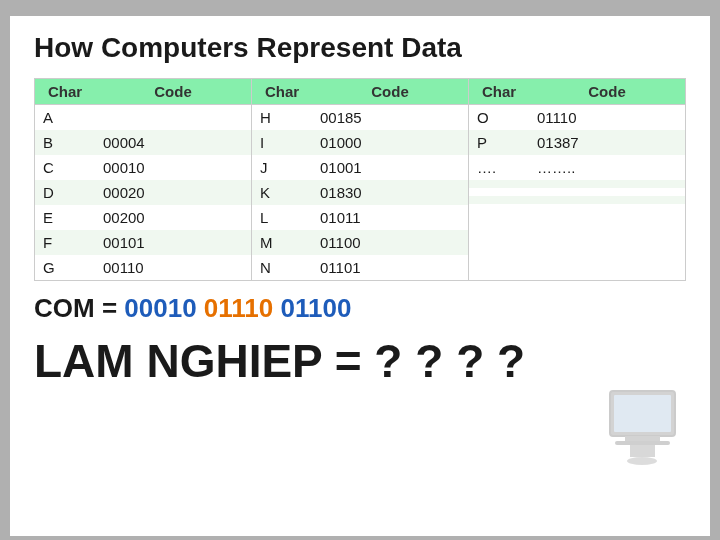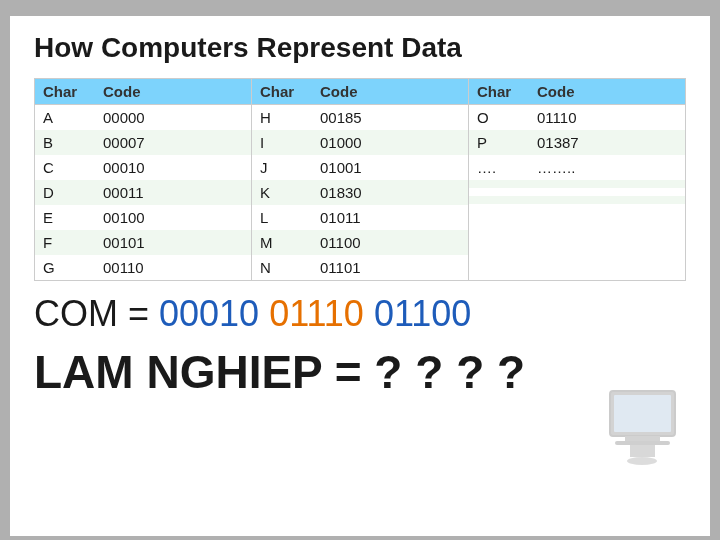--- a/index.html
+++ b/index.html
@@ -38,43 +38,44 @@
       border-right: none;
     }
     .cell {
       padding: 4px 8px;
       font-size: 15px;
       color: #1a1a1a;
     }
     .header-row {
       display: grid;
       grid-template-columns: 60px 1fr;
-      background: #7dd3fc;
+      background: #86efac;
+      text-align: center;
     }
     .header-cell {
       padding: 4px 8px;
       font-size: 15px;
       font-weight: bold;
       color: #333;
       border-bottom: 1px solid #ccc;
     }
     .data-row {
       display: grid;
       grid-template-columns: 60px 1fr;
     }
     .data-row:nth-child(odd) {
       background: #f0f8f0;
     }
     .data-row:nth-child(even) {
       background: #ffffff;
     }
     .com-line {
       margin-top: 12px;
-      font-size: 36px;
-      font-weight: normal;
+      font-size: 26px;
+      font-weight: bold;
     }
     .com-black { color: #1a1a1a; }
     .com-blue { color: #1e5cba; }
     .com-orange { color: #e67000; }
     .lam-line {
       margin-top: 10px;
       font-size: 46px;
       font-weight: bold;
       color: #1a1a1a;
     }
@@ -95,37 +96,36 @@
 
   <div class="table-wrapper">
 
     <div class="col-group">
       <div class="header-row">
         <div class="header-cell">Char</div>
         <div class="header-cell">Code</div>
       </div>
       <div class="data-row">
         <div class="cell">A</div>
-        <div class="cell">00000</div>
       </div>
       <div class="data-row">
         <div class="cell">B</div>
-        <div class="cell">00007</div>
+        <div class="cell">00004</div>
       </div>
       <div class="data-row">
         <div class="cell">C</div>
         <div class="cell">00010</div>
       </div>
       <div class="data-row">
         <div class="cell">D</div>
-        <div class="cell">00011</div>
+        <div class="cell">00020</div>
       </div>
       <div class="data-row">
         <div class="cell">E</div>
-        <div class="cell">00100</div>
+        <div class="cell">00200</div>
       </div>
       <div class="data-row">
         <div class="cell">F</div>
         <div class="cell">00101</div>
       </div>
       <div class="data-row">
         <div class="cell">G</div>
         <div class="cell">00110</div>
       </div>
     </div>

